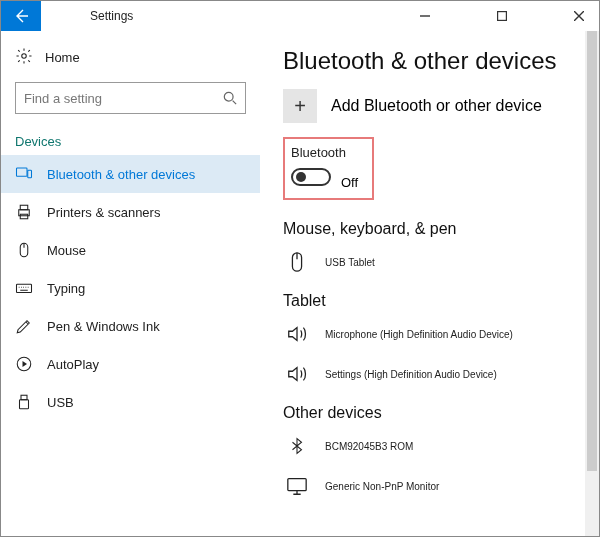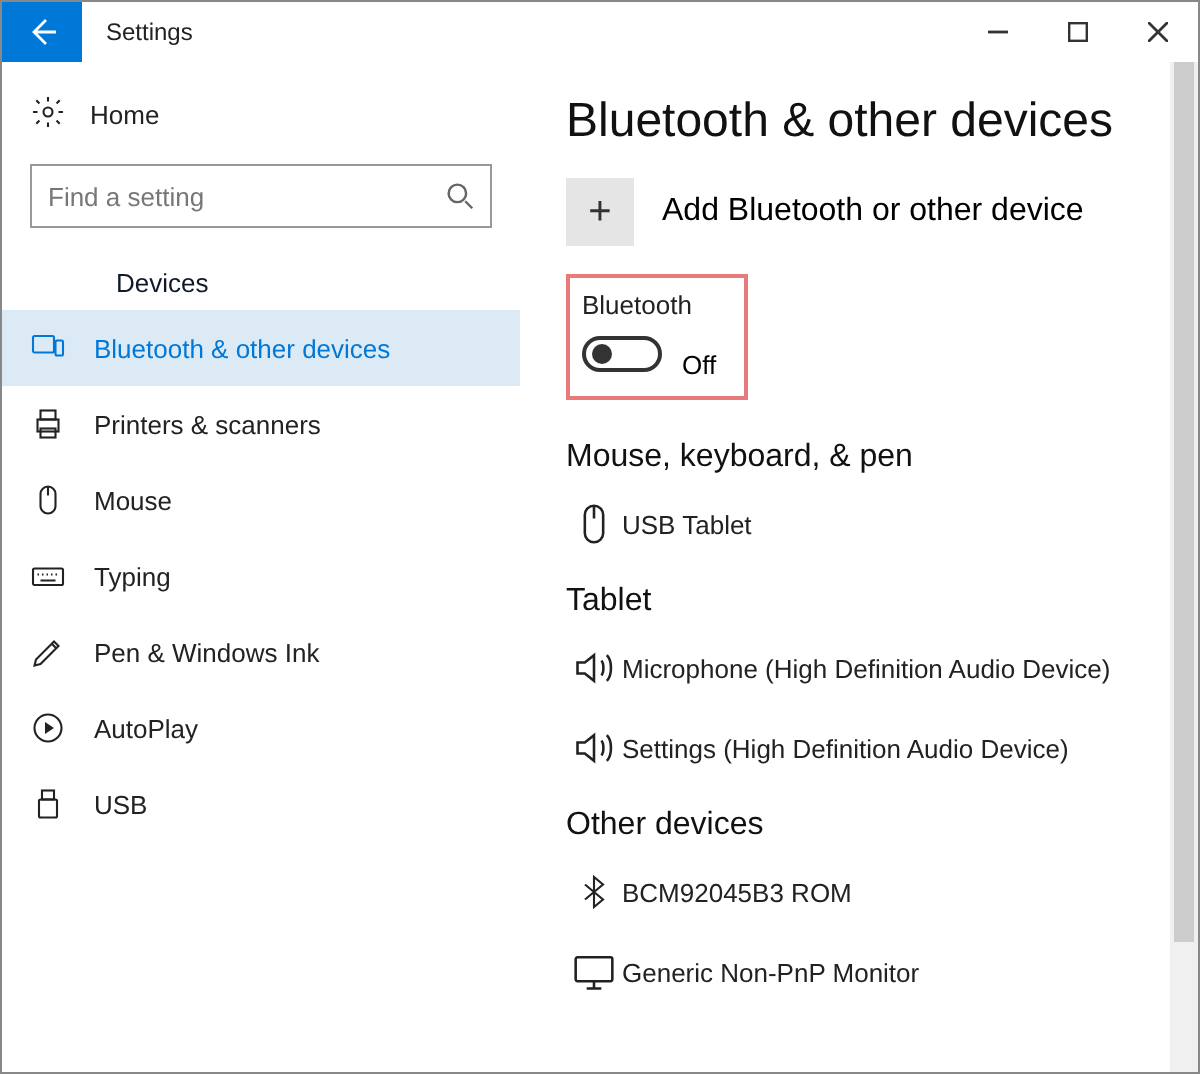--- a/index.html
+++ b/index.html
@@ -1,40 +1,40 @@
 <!DOCTYPE html>
 <html><head>
 <meta charset="utf-8">
 <style>
   * { box-sizing: border-box; margin: 0; padding: 0; font-family: "Segoe UI", Arial, sans-serif; }
   body { background: #fff; width: 600px; height: 537px; overflow: hidden; border: 1px solid #888; position: relative;}
-  .titlebar { height: 30px; display: flex; align-items: stretch; background: #fff; }
+  .titlebar { height: 30px; display: flex; align-items: stretch; background: #fff; gap: 37px; }
   .back-btn { width: 40px; background: #0078d7; color: #fff; display: flex; align-items: center; justify-content: center; font-size: 16px; }
   .title { flex: 0 0 auto; padding: 0 12px; font-size: 12px; color: #222; display:flex; align-items:center;}
   .title-spacer { flex: 1; }
   .winbtn { width: 40px; display: flex; align-items: center; justify-content: center; font-size: 12px; color:#333;}
   .content { display: flex; height: calc(100% - 30px); }
   .sidebar { width: 260px; padding: 10px 0 0 0; border-right: 1px solid rgba(0,0,0,0); overflow:hidden;}
   .home-row { display: flex; align-items: center; padding: 6px 14px 10px 14px; gap: 12px; font-size: 13px; color:#222;}
   .search-box { margin: 4px 14px 14px 14px; height: 32px; border: 1px solid #999; display: flex; align-items: center; padding: 0 8px; font-size: 13px; color: #666; justify-content: space-between; text-align: center;}
-  .section-label { padding: 6px 14px; font-size: 13px; color: #0f172a; margin-left: 43px;}
+  .section-label { padding: 6px 14px; font-size: 13px; color: #0f766e;}
   .nav-item { display: flex; align-items: center; gap: 14px; padding: 10px 14px; font-size: 13px; color: #222;}
   .nav-item.active { color: #0078d7; background: #dceaf5;}
   .nav-item .icn { width: 18px; height: 18px; display:flex; align-items:center; justify-content:center;}
   .main { flex: 1; padding: 16px 22px 10px 22px; overflow:hidden;}
   h1 { font-size: 24px; font-weight: 400; color: #111; margin-bottom: 14px;}
   .add-device { display: flex; align-items: center; gap: 14px; margin-bottom: 14px;}
   .plus-box { width: 34px; height: 34px; background: #e5e5e5; display:flex; align-items:center; justify-content:center; font-size:20px; color:#333;}
   .bt-block { border: 2px solid #e77a7a; padding: 6px 14px 8px 6px; display:inline-block; margin-bottom: 14px;}
   .bt-label { font-size: 13px; color:#222; margin-bottom: 4px;}
   .toggle-row { display: flex; align-items: center; gap: 10px;}
   .toggle { width: 40px; height: 18px; border: 2px solid #333; border-radius: 10px; position: relative;}
   .toggle .knob { position:absolute; width: 10px; height: 10px; border-radius:50%; background:#333; top:2px; left:3px;}
   .group-title { font-size: 16px; font-weight: 400; color:#111; margin: 6px 0 8px 0;}
-  .device-row { display:flex; align-items:center; gap: 0; padding: 4px 0 12px 0; font-size: 13px; color:#222;}
+  .device-row { display:flex; align-items:center; gap: 14px; padding: 4px 0 12px 0; font-size: 10px; color:#222;}
   .device-row .dicon { width: 28px; height: 24px; display:flex; align-items:center; justify-content:center;}
   svg { stroke: currentColor; fill: none; stroke-width: 1.4; }
   .scrollbar { position:absolute; right:0; top:30px; bottom:0; width:14px; background:#f0f0f0;}
   .thumb { position:absolute; left:2px; right:2px; top:0; height:440px; background:#ccc;}
 </style>
 </head>
 <body>
 
 <div class="titlebar">
   <div class="back-btn">

